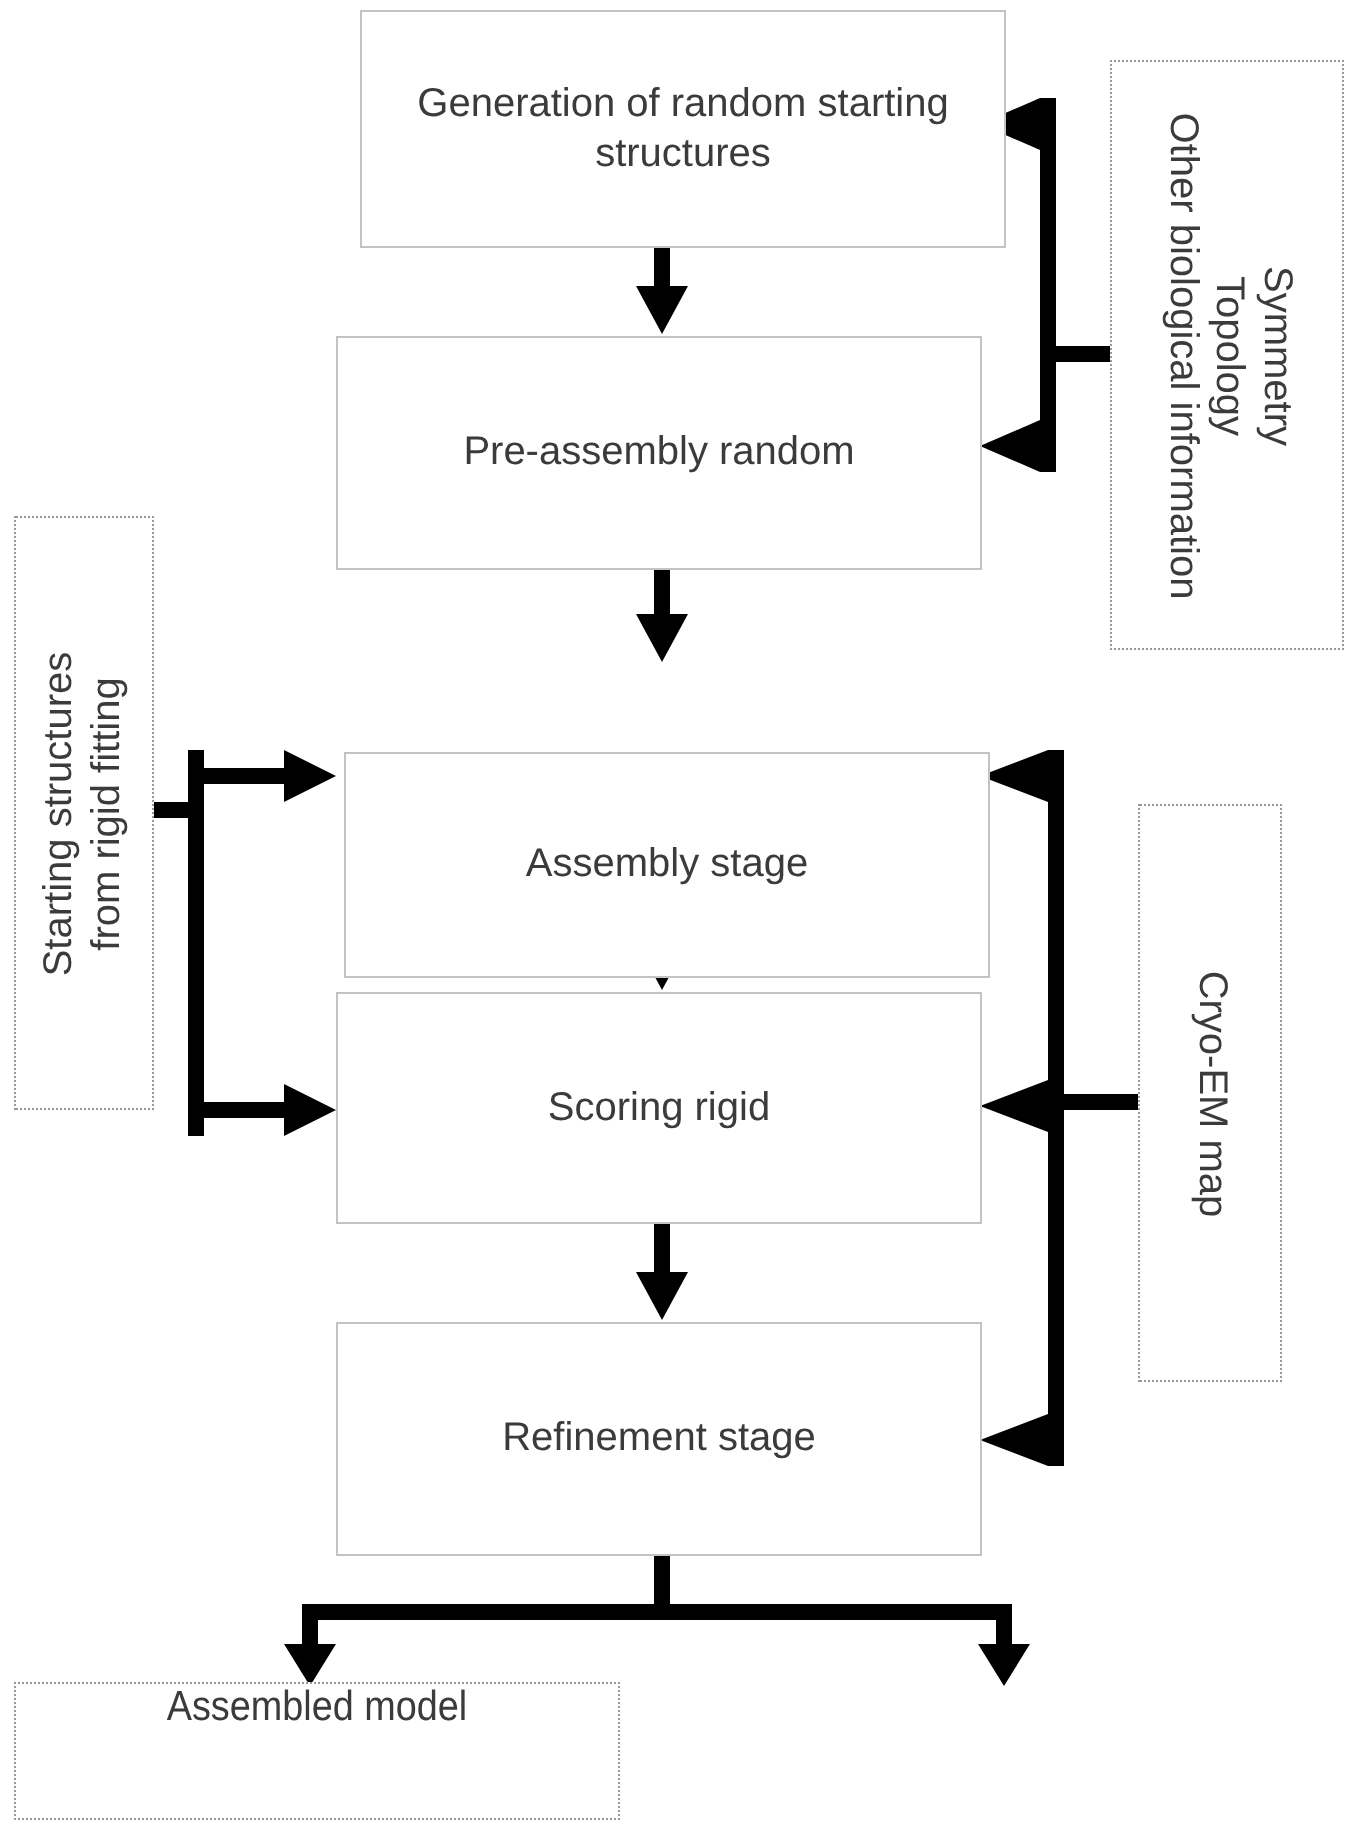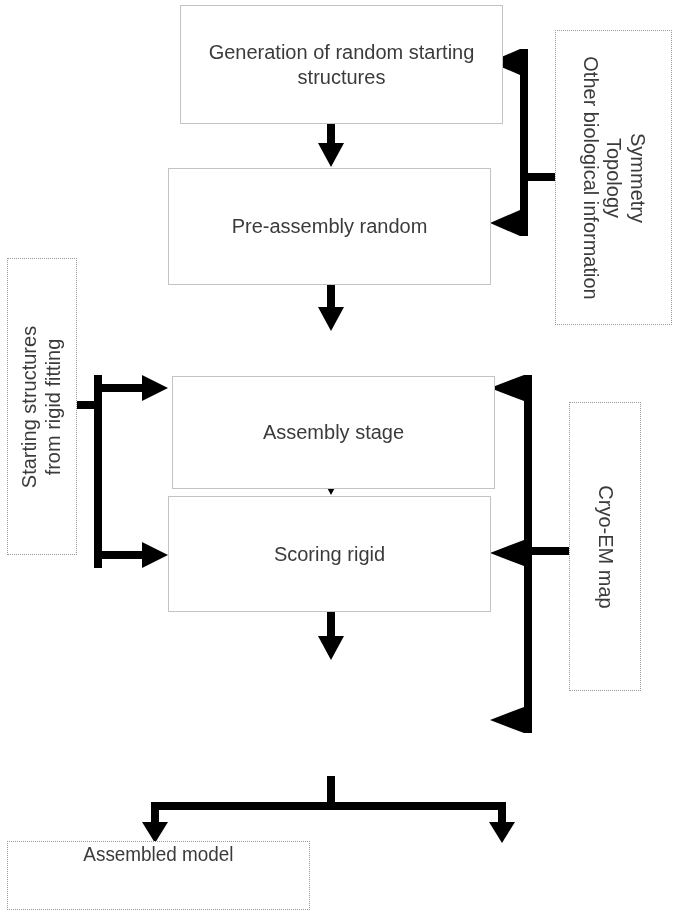--- a/index.html
+++ b/index.html
@@ -134,20 +134,23 @@
   </div>
   <div class="stage-box" id="box-preassembly">
     <span class="prewrap">Pre-assembly random</span>
   </div>
   <div class="stage-box" id="box-assembly">
     <span class="prewrap">Assembly stage</span>
   </div>
   <div class="stage-box" id="box-scoring">
     <span class="prewrap">Scoring rigid</span>
   </div>
+  <div class="stage-box" id="box-refinement">
+    <span class="prewrap">Refinement stage</span>
+  </div>
 
   <div class="info-box" id="box-bioinfo">
     <span class="vtext rot-cw">Symmetry
 Topology
 Other biological information</span>
   </div>
   <div class="info-box" id="box-rigid">
     <span class="vtext rot-ccw">Starting structures
 from rigid fitting</span>
   </div>

